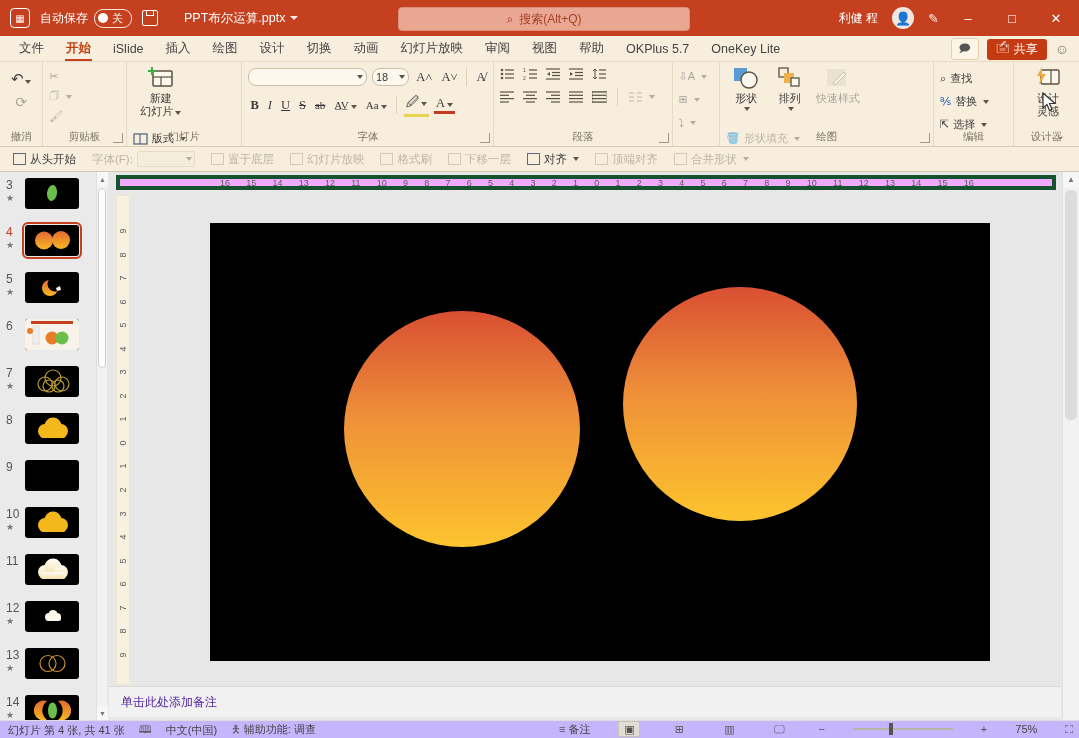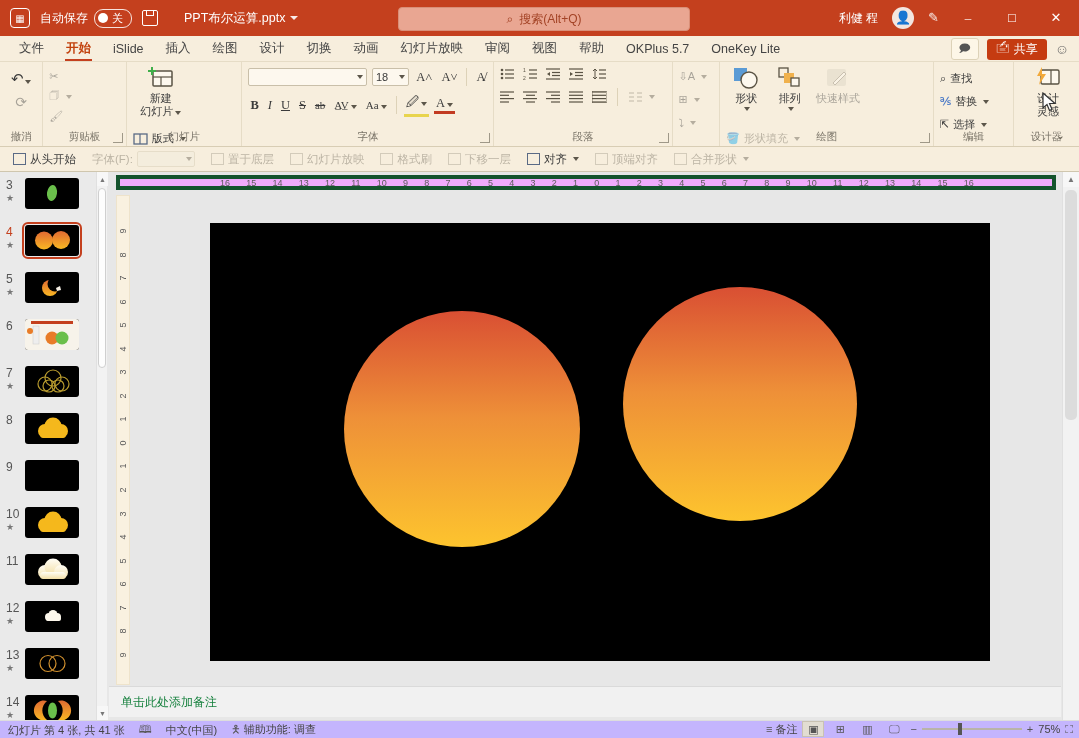--- a/index.html
+++ b/index.html
@@ -13,21 +13,21 @@
   .appicon{width:18px;height:18px;border:1.5px solid #fff;border-radius:4px;display:flex;align-items:center;justify-content:center;font-size:10px;}
   .autosave{display:flex;align-items:center;gap:6px;font-size:12px;}
   .toggle{display:flex;align-items:center;gap:4px;border:1px solid rgba(255,255,255,.85);border-radius:9px;padding:1px 8px 1px 3px;font-size:11px;}
   .knob{width:10px;height:10px;border-radius:50%;background:#fff;}
   .saveicon{width:14px;height:14px;border:1.5px solid #fff;border-radius:2px;position:relative;}
   .saveicon:before{content:"";position:absolute;left:3px;top:0;width:6px;height:4px;border:1px solid #fff;border-top:none;}
   .fname{margin-left:16px;font-size:12.5px;display:flex;align-items:center;gap:5px;}
   .caret{width:0;height:0;border-left:4px solid transparent;border-right:4px solid transparent;border-top:4px solid rgba(255,255,255,.9);}
   .searchbox{position:absolute;left:398px;top:7px;width:290px;height:22px;background:#e9a692;border:1px solid #d98f78;
              border-radius:4px;display:flex;align-items:center;justify-content:center;gap:6px;color:#a34326;font-size:12px;}
-  .tb-right{position:absolute;right:0;top:0;height:36px;display:flex;align-items:center;gap:14px;padding-right:8px;font-family:Liberation Serif, serif;}
+  .tb-right{position:absolute;right:0;top:0;height:36px;display:flex;align-items:center;gap:14px;padding-right:8px;}
   .avatar{width:22px;height:22px;border-radius:50%;background:#f3e6e0;color:#b06a55;display:flex;align-items:center;justify-content:center;font-size:13px;}
   .winbtn{width:30px;height:36px;display:flex;align-items:center;justify-content:center;font-size:13px;color:#fff;}
   .pencil{font-size:13px;opacity:.9;}
   
   .menubar{position:absolute;left:0;top:36px;width:1079px;height:26px;background:#f7eedd;border-bottom:1px solid #e6dcc6;
            display:flex;align-items:center;padding-left:8px;box-sizing:border-box;}
   .menu-item{padding:0 11px;height:26px;display:flex;align-items:center;font-size:12.5px;color:#444;position:relative;}
   .menu-item.active{color:#c2410c;font-weight:bold;}
   .menu-item.active:after{content:"";position:absolute;left:10px;right:10px;bottom:1px;height:2px;background:#c4401e;}
   .menubar-right{position:absolute;right:10px;top:38px;display:flex;align-items:center;gap:8px;}
@@ -41,21 +41,21 @@
   .glabel{position:absolute;bottom:2px;left:0;right:0;text-align:center;font-size:10.5px;color:#7a7468;}
   .launcher{position:absolute;right:3px;bottom:3px;width:9px;height:9px;border-right:1.5px solid #8a8373;border-bottom:1.5px solid #8a8373;opacity:.8;}
   .bigbtn{display:inline-flex;flex-direction:column;align-items:center;justify-content:flex-start;width:52px;height:62px;gap:2px;vertical-align:top;}
   .bigbtn .blabel{font-size:11px;line-height:13px;text-align:center;color:#3b3b3b;}
   .dis{opacity:.42;}
   .dis *{color:#6b6557;}
   .ico{display:inline-block;}
   .downcaret{width:0;height:0;border-left:3.5px solid transparent;border-right:3.5px solid transparent;border-top:4px solid #5c564a;display:inline-block;margin-left:2px;}
   .smallcol{display:inline-flex;flex-direction:column;gap:3px;vertical-align:top;margin-top:2px;}
   .smallbtn{display:flex;align-items:center;gap:4px;font-size:11px;height:17px;color:#3b3b3b;}
-  .combo{background:#fdf8ee;border:1px solid #c9bfa9;height:18px;display:flex;align-items:center;justify-content:space-between;padding:0 3px;box-sizing:border-box;border-radius:2px;font-size:11px;}
+  .combo{background:#fdf8ee;border:1px solid #c9bfa9;height:18px;display:flex;align-items:center;justify-content:space-between;padding:0 3px;box-sizing:border-box;border-radius:8px;font-size:11px;}
   .fontrow{display:flex;align-items:center;gap:5px;margin-top:2px;}
   .glyphbtn{font-size:12.5px;font-family:"Liberation Serif","DejaVu Serif",serif;color:#3b3b3b;padding:0 2px;}
   .pq-ico{width:15px;height:12px;display:inline-block;}
   .sep-v{width:1px;height:18px;background:#ddd2b8;margin:0 2px;}
   .cursor-arrow{position:absolute;left:1042px;top:92px;z-index:50;}
   .ribbon-collapse{position:absolute;right:14px;bottom:4px;color:#6b6557;font-size:11px;}
   
   .qtoolbar{position:absolute;left:0;top:147px;width:1079px;height:25px;background:#f7eedd;border-bottom:1px solid #cfc6ae;
             display:flex;align-items:center;gap:2px;padding-left:6px;box-sizing:border-box;}
   .qitem{display:flex;align-items:center;gap:4px;font-size:11.5px;padding:8px 7px;height:22px;color:#3b3b3b;}
@@ -75,29 +75,29 @@
   .t-scroll .arr{position:absolute;left:0;width:11px;height:14px;display:flex;align-items:center;justify-content:center;font-size:7px;color:#777;background:#f7f7f7;}
   .t-thumb{position:absolute;left:1px;width:8px;border-radius:4px;background:#fdfdfd;border:1px solid #cfcfcf;box-sizing:border-box;}
   .hruler{position:absolute;left:116px;top:3px;width:940px;height:15px;background:#f0abfc;border:4px solid #14532d;box-sizing:border-box;}
   .hruler-in{position:absolute;left:100px;right:78px;top:0;bottom:0;display:flex;justify-content:space-between;align-items:center;}
   .hruler-in span{font-size:9px;color:#5a5a5a;}
   .vruler{position:absolute;left:116px;top:23px;width:14px;height:490px;background:#f9f1e0;border:1px solid #eee3cb;box-sizing:border-box;}
   .vruler-in{position:absolute;left:0;right:0;top:30px;bottom:24px;display:flex;flex-direction:column;justify-content:space-between;align-items:center;}
   .vruler-in span{font-size:9px;color:#5a5a5a;transform:rotate(-90deg);}
   .slide{position:absolute;left:210px;top:51px;width:780px;height:438px;background:#000;}
   .notes{position:absolute;left:109px;top:514px;width:952px;height:31px;background:#f1f1f1;border-top:1px solid #dadada;
-         font-size:12px;color:#15803d;display:flex;align-items:center;padding-left:12px;box-sizing:border-box;}
+         font-size:12px;color:#4c1d95;display:flex;align-items:center;padding-left:12px;box-sizing:border-box;}
   .r-scroll{position:absolute;right:0;top:0;width:17px;height:548px;background:#f2f2f2;border-left:1px solid #e0e0e0;box-sizing:border-box;}
   .r-scroll .arr{position:absolute;left:0;width:16px;height:15px;display:flex;align-items:center;justify-content:center;font-size:8px;color:#777;background:#f7f7f7;}
   .r-thumb{position:absolute;left:2px;width:12px;border-radius:5px;background:#dcdcdc;}
   
   .statusbar{position:absolute;left:0;top:720px;width:1079px;height:18px;background:#c4b5fd;border-top:1px solid #ddd;
              display:flex;align-items:flex-start;font-size:11px;color:#444;box-sizing:border-box;}
   .sb-left{display:flex;align-items:center;gap:14px;padding-left:8px;}
-  .sb-right{position:absolute;right:6px;display:flex;align-items:center;gap:5px;}
+  .sb-right{position:absolute;right:6px;display:flex;align-items:center;gap:28px;}
   .viewbtn{width:22px;height:16px;display:flex;align-items:center;justify-content:center;font-size:11px;color:#555;}
   .viewbtn.sel{background:#e2ddd2;border:1px solid #c9c2b2;box-sizing:border-box;}
   .zoomtrack{position:relative;width:100px;height:2px;background:#b9b4a8;}
   .zoomthumb{position:absolute;left:36px;top:-5px;width:4px;height:12px;background:#555;}
   .sb-ico{font-size:11px;color:#555;}
 </style>
 </head>
 <body>
 
 <div id="app">

